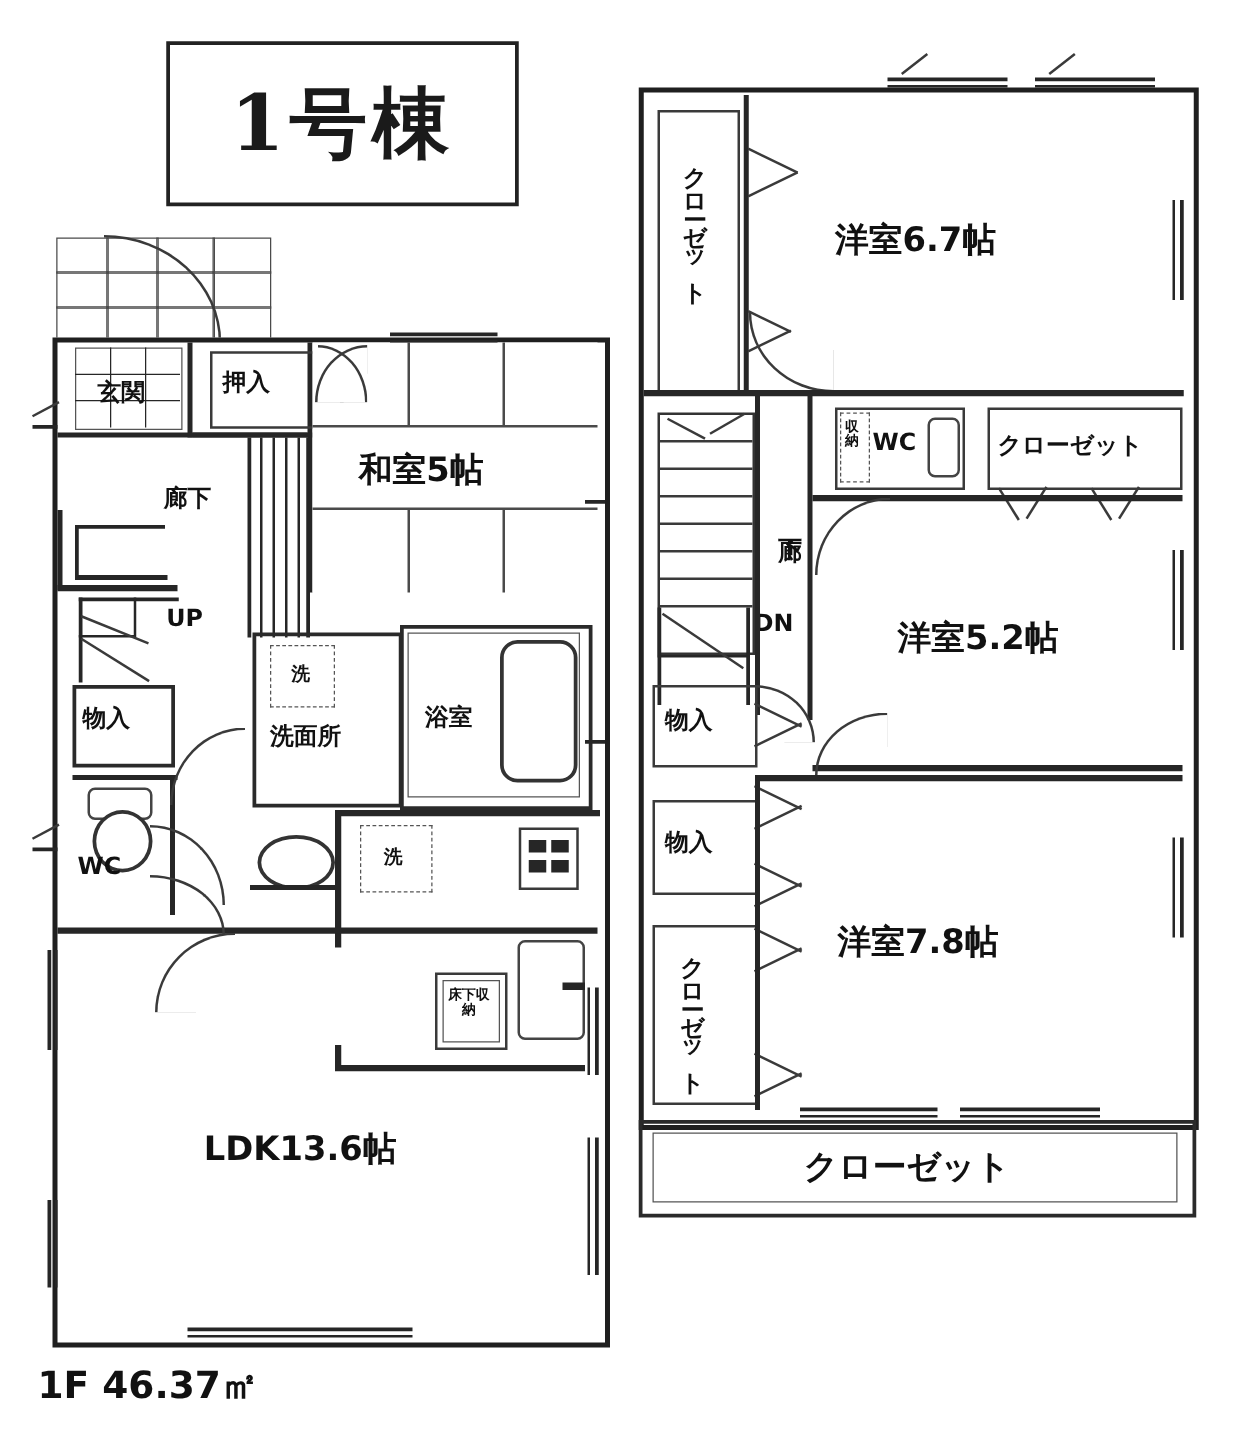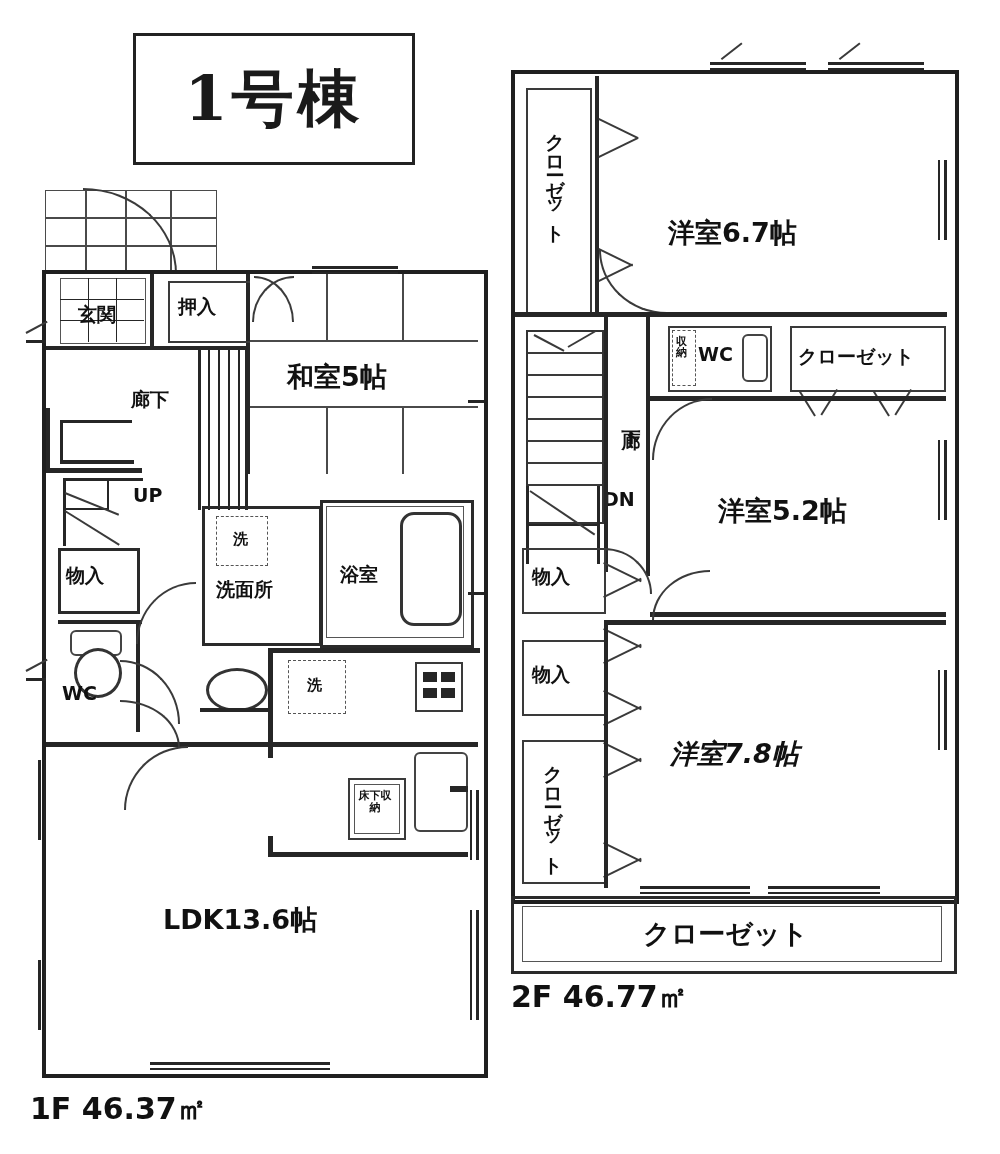--- a/index.html
+++ b/index.html
@@ -211,21 +211,21 @@
   <div style="position:absolute;left:99px;top:118px;width:40px;height:40px;">
     <div style="position:absolute;left:0;top:0;width:44px;height:2px;background:#3a3a3a;transform:rotate(26deg);transform-origin:left top;"></div>
     <div style="position:absolute;left:0;top:38px;width:44px;height:2px;background:#3a3a3a;transform:rotate(-26deg);transform-origin:left bottom;"></div>
   </div>
   <div style="position:absolute;left:99px;top:248px;width:34px;height:34px;">
     <div style="position:absolute;left:0;top:0;width:38px;height:2px;background:#3a3a3a;transform:rotate(26deg);transform-origin:left top;"></div>
     <div style="position:absolute;left:0;top:32px;width:38px;height:2px;background:#3a3a3a;transform:rotate(-26deg);transform-origin:left bottom;"></div>
   </div>
   <div class="arc arc-bl" style="left:99px;top:250px;width:66px;height:62px;"></div>
 
-  <div class="lbl lbl-room" style="left:168px;top:179px;margin-top:40px;">洋室6.7帖</div>
+  <div class="lbl lbl-room" style="left:168px;top:179px;">洋室6.7帖</div>
   <div class="w" style="left:15px;top:312px;width:432px;height:5px;"></div>
 
   <div class="w" style="left:210px;top:62px;width:96px;height:3px;"></div>
   <div class="w" style="left:210px;top:68px;width:96px;height:2px;"></div>
   <div class="w" style="left:328px;top:62px;width:96px;height:3px;"></div>
   <div class="w" style="left:328px;top:68px;width:96px;height:2px;"></div>
   <div style="position:absolute;left:222px;top:58px;width:26px;height:2px;background:#3a3a3a;transform:rotate(-38deg);transform-origin:left bottom;"></div>
   <div style="position:absolute;left:340px;top:58px;width:26px;height:2px;background:#3a3a3a;transform:rotate(-38deg);transform-origin:left bottom;"></div>
   <div class="w" style="left:444px;top:160px;width:3px;height:80px;"></div>
   <div class="w" style="left:438px;top:160px;width:2px;height:80px;"></div>
@@ -302,28 +302,27 @@
   <div style="position:absolute;left:104px;top:742px;width:38px;height:36px;">
     <div style="position:absolute;left:0;top:0;width:42px;height:2px;background:#3a3a3a;transform:rotate(26deg);transform-origin:left top;"></div>
     <div style="position:absolute;left:0;top:34px;width:42px;height:2px;background:#3a3a3a;transform:rotate(-26deg);transform-origin:left bottom;"></div>
   </div>
   <div style="position:absolute;left:104px;top:842px;width:38px;height:36px;">
     <div style="position:absolute;left:0;top:0;width:42px;height:2px;background:#3a3a3a;transform:rotate(26deg);transform-origin:left top;"></div>
     <div style="position:absolute;left:0;top:34px;width:42px;height:2px;background:#3a3a3a;transform:rotate(-26deg);transform-origin:left bottom;"></div>
   </div>
   <div class="w" style="left:104px;top:620px;width:4px;height:268px;"></div>
 
-  <div class="lbl lbl-room" style="left:170px;top:740px;font-style:italic;">洋室7.8帖</div>
+  <div class="lbl lbl-room" style="left:170px;top:740px;">洋室7.8帖</div>
   <div class="w" style="left:108px;top:620px;width:338px;height:5px;"></div>
   <div class="w" style="left:444px;top:670px;width:3px;height:80px;"></div>
   <div class="w" style="left:438px;top:670px;width:2px;height:80px;"></div>
 
   <div class="wall" style="left:11px;top:896px;width:440px;height:72px;"></div>
   <div class="thin" style="left:22px;top:906px;width:418px;height:54px;"></div>
   <div class="lbl lbl-room" style="left:643px;top:920px;left:143px;">クローゼット</div>
 
   <div class="w" style="left:140px;top:886px;width:110px;height:3px;"></div>
   <div class="w" style="left:140px;top:892px;width:110px;height:2px;"></div>
   <div class="w" style="left:268px;top:886px;width:112px;height:3px;"></div>
   <div class="w" style="left:268px;top:892px;width:112px;height:2px;"></div>
 
-  <div class="lbl area-lbl" style="left:11px;top:982px;">2F 46.77㎡</div>
 </div>
 
 </body></html>

